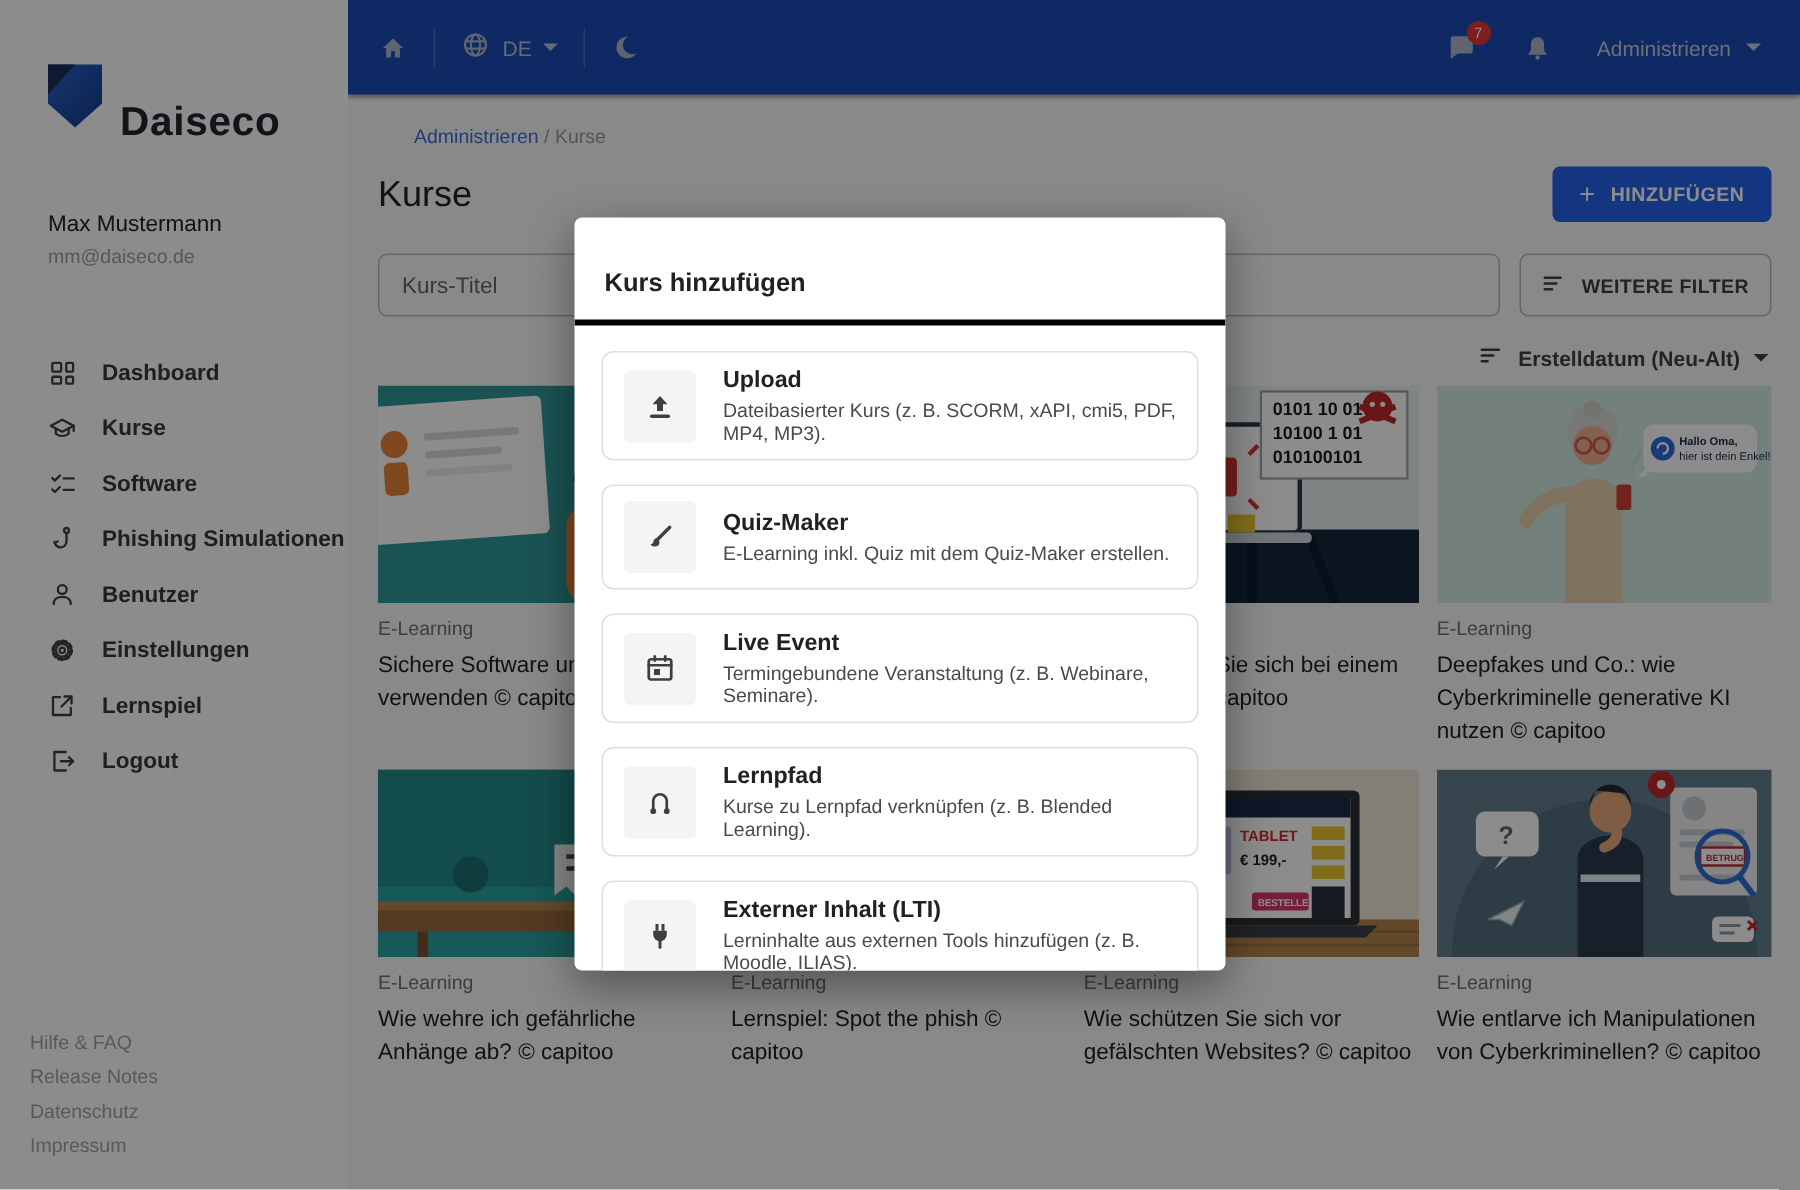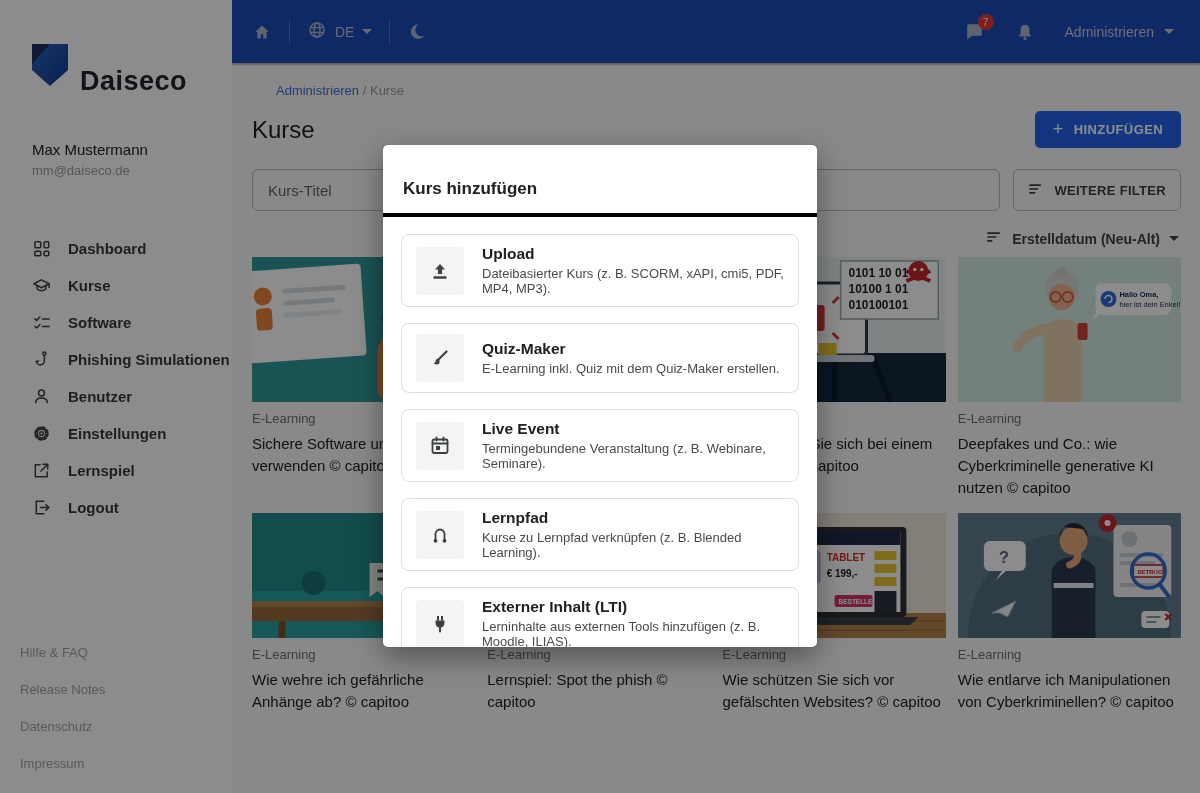--- a/index.html
+++ b/index.html
@@ -14,21 +14,21 @@
   .user-block { padding:44px 0 0 32px; }
   .user-name { font-size:15px; color:#212121; }
   .user-email { font-size:13px; color:#9e9e9e; margin-top:5px; }
   .nav-menu { margin-top:52px;font-weight:bold; }
   .nav-item { display:flex; align-items:center; gap:17px; padding:9px 0 9px 32px; cursor:pointer; }
   .nav-item .s-ic { width:19px; height:19px; display:flex; align-items:center; justify-content:center; }
   .nav-item svg { stroke:#3c4043; fill:none; stroke-width:1.6; stroke-linecap:round; stroke-linejoin:round; }
   .nav-item svg .fl { fill:#3c4043; stroke:none; }
   .nav-label { font-size:15px; color:#37393f; }
   .side-footer { position:absolute; left:20px; bottom:22px; }
-  .side-footer a { display:block; font-size:13px; color:#a3a3a3; text-decoration:none; margin-top:22px; }
+  .side-footer a { display:block; font-size:13px; color:#a3a3a3; text-decoration:none; margin-top:8px; }
 
   
   .navbar { position:absolute; left:232px; top:0; right:0; height:63px; background:#1a4cb5;
     display:flex; align-items:center; padding:0 26px 0 20px; box-shadow:0 2px 2px rgba(60,20,20,.35); }
   .nb-ic { color:#aeb8cd; display:flex; align-items:center; cursor:pointer; }
   .nb-sep { width:1px; height:26px; background:rgba(255,255,255,.22); margin:0 17px; }
   .nb-lang { display:flex; align-items:center; gap:8px; color:#b9c2d4; font-size:14px; cursor:pointer; }
   .nb-right { margin-left:auto; display:flex; align-items:center; gap:30px; }
   .nb-chat { position:relative; }
   .nb-badge { position:absolute; top:-7px; right:-9px; background:#e53935; color:#fff; font-size:10px;

